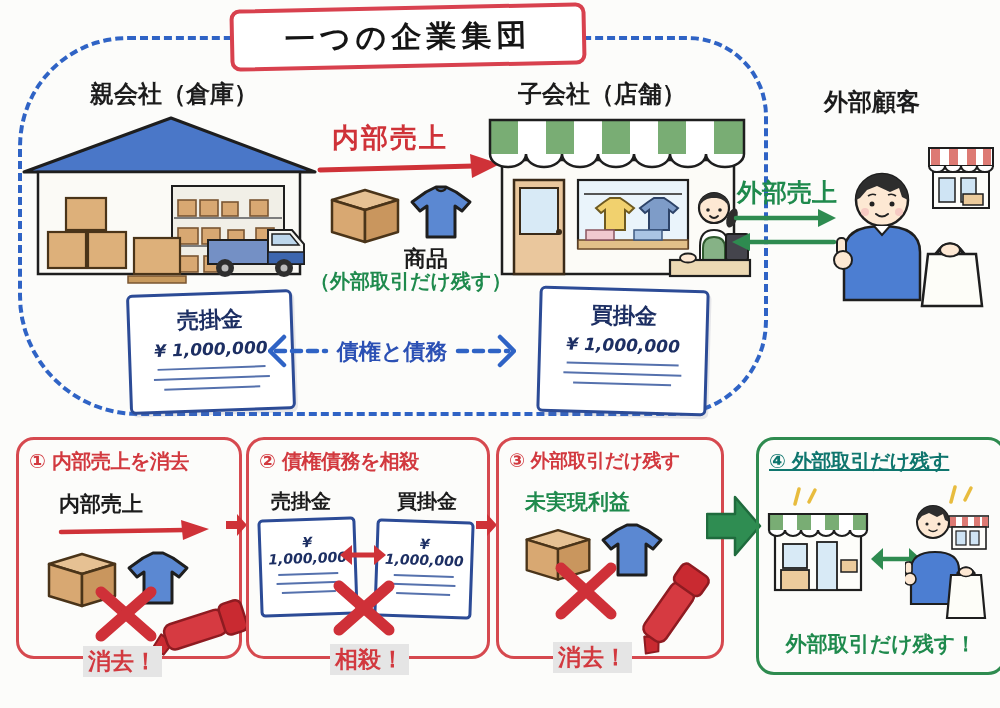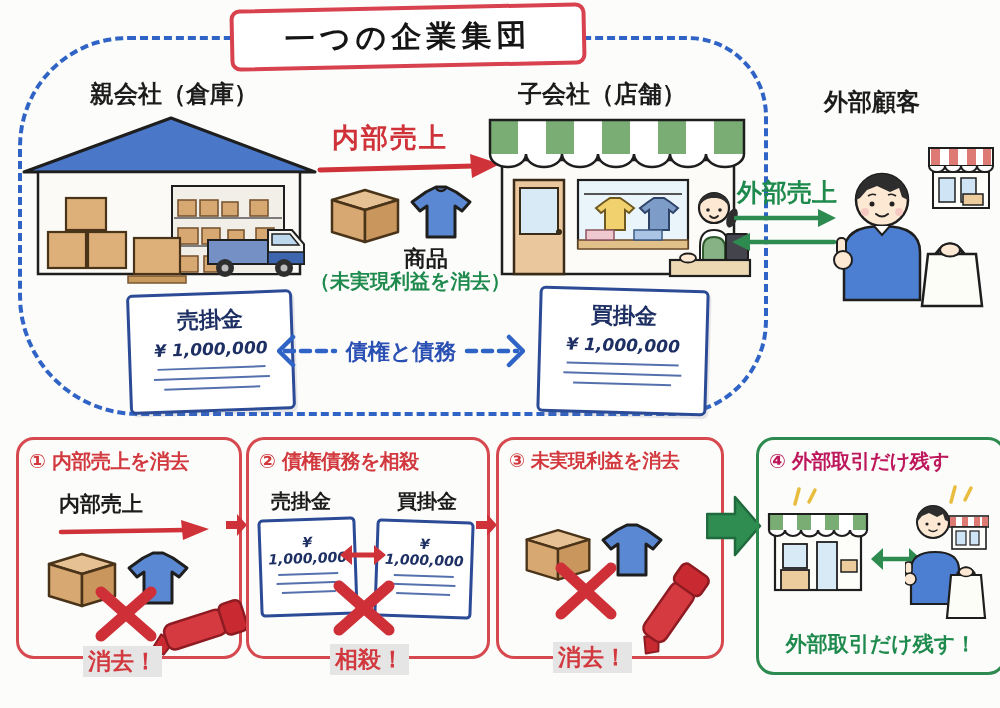--- a/index.html
+++ b/index.html
@@ -28,37 +28,37 @@
 
   
   .note{position:absolute;background:#fff;border:3.5px solid #2c4b96;border-radius:6px;
         box-shadow:2px 3px 0 rgba(110,110,140,.15);}
   .note .nm{font-size:22px;font-weight:bold;color:#1d2f63;text-align:center;margin-top:10px;}
   .note .amt{font-size:17px;font-style:italic;font-weight:bold;color:#1d2f63;text-align:center;margin-top:4px;}
   .rule{height:0;border-top:2.5px solid #5571ad;margin:8px auto 0;}
   #receivable-note{left:128px;top:292px;width:160px;height:114px;transform:rotate(-2deg);}
   #payable-note{left:538px;top:288px;width:164px;height:120px;transform:rotate(1.6deg);}
 
-  #claims{left:277px;top:330px;width:248px;height:42px;}
+  #claims{left:268px;top:330px;width:248px;height:42px;}
   #claims span{position:absolute;left:0;right:0;top:7px;text-align:center;
     font-size:22px;font-weight:bold;color:#2b50b4;}
 
   #external-sales-label{left:737px;top:176px;font-size:25px;color:#1f8a4d;}
 
   
   .step{position:absolute;border-radius:18px;padding-left:10px;}
   .step-red{border:3.5px solid #d6494f;}
   .step-green{border:3.5px solid #2e8b4f;}
   #step1{left:16px;top:437px;width:210px;height:216px;}
   #step2{left:246px;top:437px;width:228px;height:216px;}
   #step3{left:496px;top:437px;width:212px;height:216px;}
   #step4{left:756px;top:437px;width:234px;height:232px;}
   .step-title{position:absolute;left:10px;top:8px;font-size:20px;font-weight:bold;
     color:#d2393f;white-space:nowrap;letter-spacing:-0.5px;}
-  .green-title{color:#be185d;}
+  .green-title{color:#0f766e;text-decoration:underline;}
   .stamp{position:absolute;font-size:23px;font-weight:bold;color:#d2393f;
     background:#e5e5e5;padding:0 5px;white-space:nowrap;z-index:3;}
   .mini-note{position:absolute;width:92px;height:92px;background:#fff;
     border:3px solid #2c4b96;border-radius:5px;}
   .mini-note .amt{font-size:14px;font-style:italic;font-weight:bold;color:#1d2f63;
     text-align:center;margin-top:13px;}
   .mini-note .rule{border-top:2px solid #5571ad;margin-top:7px;}
   .pen{position:absolute;}
 </style>
 </head>
@@ -122,21 +122,21 @@
   <svg class="abs" style="left:326px;top:182px;" width="78" height="62" viewBox="0 0 78 62">
     <polygon points="6,18 39,8 72,18 39,28" fill="#e6c193" stroke="#4a3419" stroke-width="2.5" stroke-linejoin="round"></polygon>
     <polygon points="6,18 6,50 39,60 39,28" fill="#d8a872" stroke="#4a3419" stroke-width="2.5" stroke-linejoin="round"></polygon>
     <polygon points="72,18 72,50 39,60 39,28" fill="#c9965e" stroke="#4a3419" stroke-width="2.5" stroke-linejoin="round"></polygon>
   </svg>
   <svg class="abs" style="left:406px;top:184px;" width="70" height="60" viewBox="0 0 70 60">
     <path d="M20,8 L30,3 h10 L50,8 l14,10 -8,9 -7,-5 v31 H21 v-31 l-7,5 -8,-9 z" fill="#5b88d2" stroke="#1e1e1e" stroke-width="3" stroke-linejoin="round"></path>
     <path d="M30,3 a5,4 0 0 0 10,0" fill="none" stroke="#1e1e1e" stroke-width="2.5"></path>
   </svg>
   <div class="lbl" id="goods-label">商品</div>
-  <div class="lbl" id="goods-note">（未実現利益を消去）</div>
+  <div class="lbl" id="goods-note">（外部取引だけ残す）</div>
 
   <svg class="abs" style="left:482px;top:110px;" width="270" height="186" viewBox="0 0 270 186">
     <rect x="20" y="50" width="232" height="114" fill="#fcfbf7" stroke="#1e1e1e" stroke-width="2.5"></rect>
     <rect x="8" y="10" width="254" height="34" fill="#fff"></rect>
     <g fill="#79ad74">
       <rect x="8" y="10" width="28" height="34"></rect>
         <rect x="64" y="10" width="28" height="34"></rect>
       <rect x="120" y="10" width="28" height="34"></rect>
         <rect x="176" y="10" width="28" height="34"></rect>
       <rect x="232" y="10" width="30" height="34"></rect>
@@ -296,21 +296,22 @@
       <line x1="58" y1="8" x2="8" y2="52" stroke="#cf3038" stroke-width="11" stroke-linecap="round"></line>
     </svg>
     <div class="stamp" style="left:74px;top:204px;margin-left:7px;">相殺！</div>
   </div>
 
   <svg class="abs" style="left:476px;top:512px;" width="22" height="26" viewBox="0 0 22 26">
     <polygon points="0,9 11,9 11,2 21,13 11,24 11,17 0,17" fill="#cf3238"></polygon>
   </svg>
 
   <div class="step step-red" id="step3">
-    <div class="step-title" style="font-size:19px;">③ 未実現利益を消去</div>
+    <div class="step-title" style="font-size:19px;">③ 外部取引だけ残す</div>
+    <div class="lbl" style="left:26px;top:48px;font-size:21px;color:#1f8a4d;">未実現利益</div>
     <svg class="abs" style="left:22px;top:82px;" width="74" height="60" viewBox="0 0 78 62">
       <polygon points="6,18 39,8 72,18 39,28" fill="#e6c193" stroke="#4a3419" stroke-width="2.5" stroke-linejoin="round"></polygon>
       <polygon points="6,18 6,50 39,60 39,28" fill="#d8a872" stroke="#4a3419" stroke-width="2.5" stroke-linejoin="round"></polygon>
       <polygon points="72,18 72,50 39,60 39,28" fill="#c9965e" stroke="#4a3419" stroke-width="2.5" stroke-linejoin="round"></polygon>
     </svg>
     <svg class="abs" style="left:98px;top:82px;" width="70" height="60" viewBox="0 0 70 60">
       <path d="M20,8 L30,3 h10 L50,8 l14,10 -8,9 -7,-5 v31 H21 v-31 l-7,5 -8,-9 z" fill="#5b88d2" stroke="#1e1e1e" stroke-width="3" stroke-linejoin="round"></path>
     </svg>
     <svg class="abs" style="left:54px;top:120px;" width="66" height="62" viewBox="0 0 66 62">
       <line x1="8" y1="8" x2="58" y2="54" stroke="#cf3038" stroke-width="11" stroke-linecap="round"></line>

